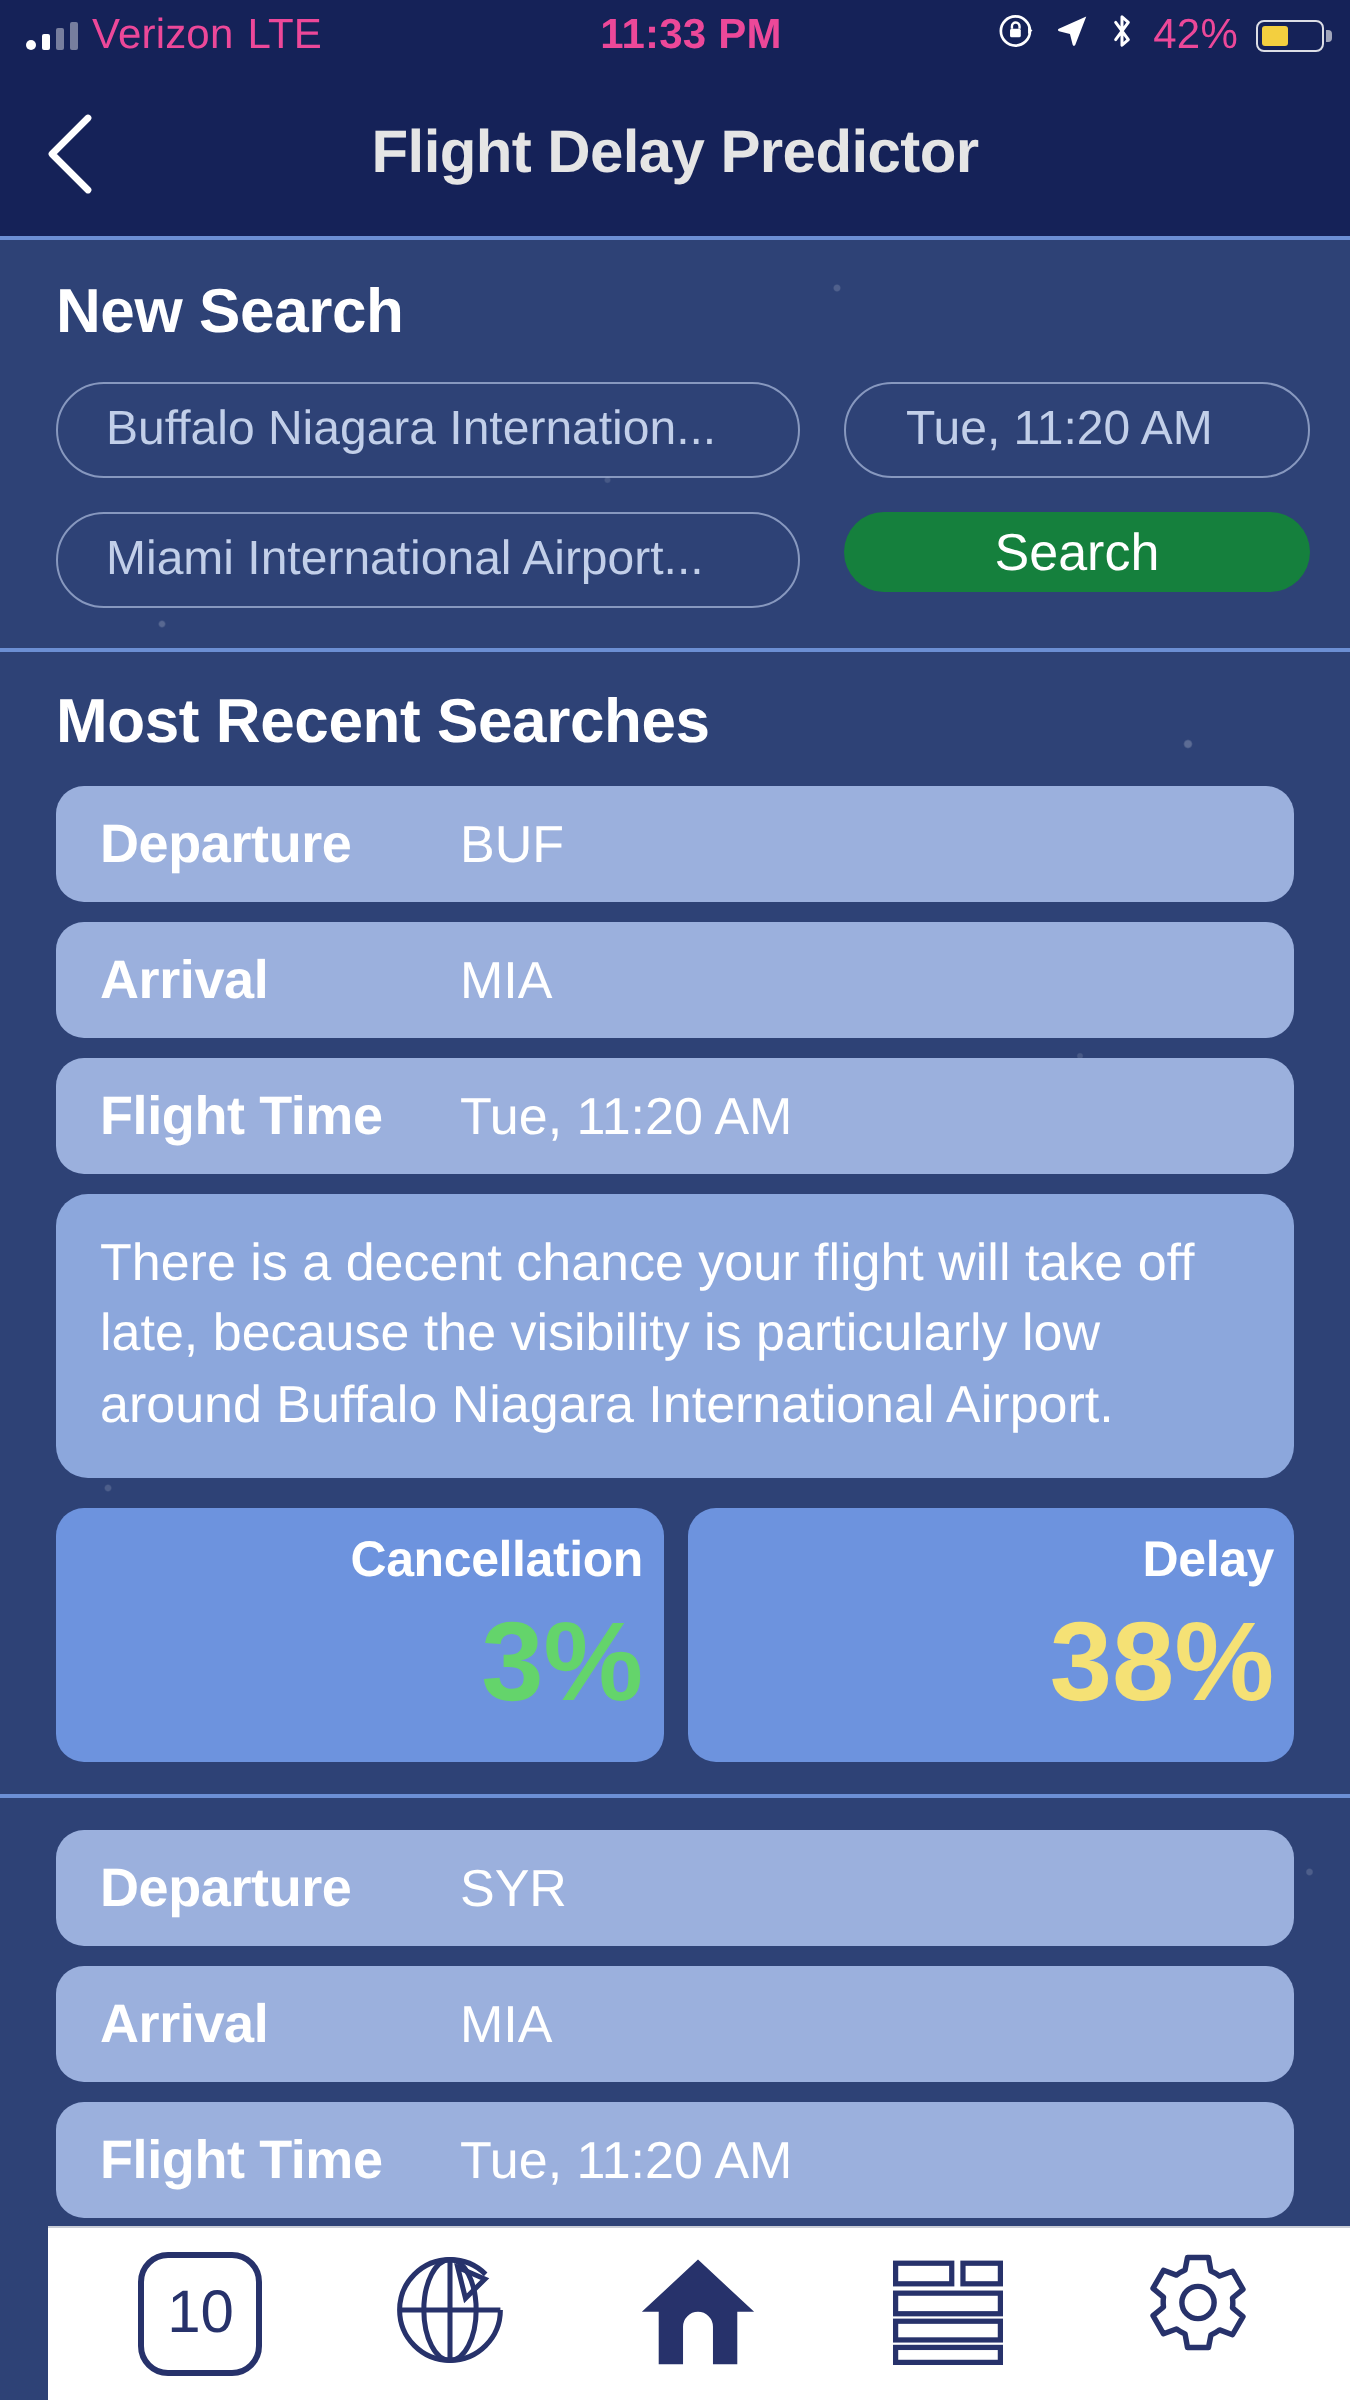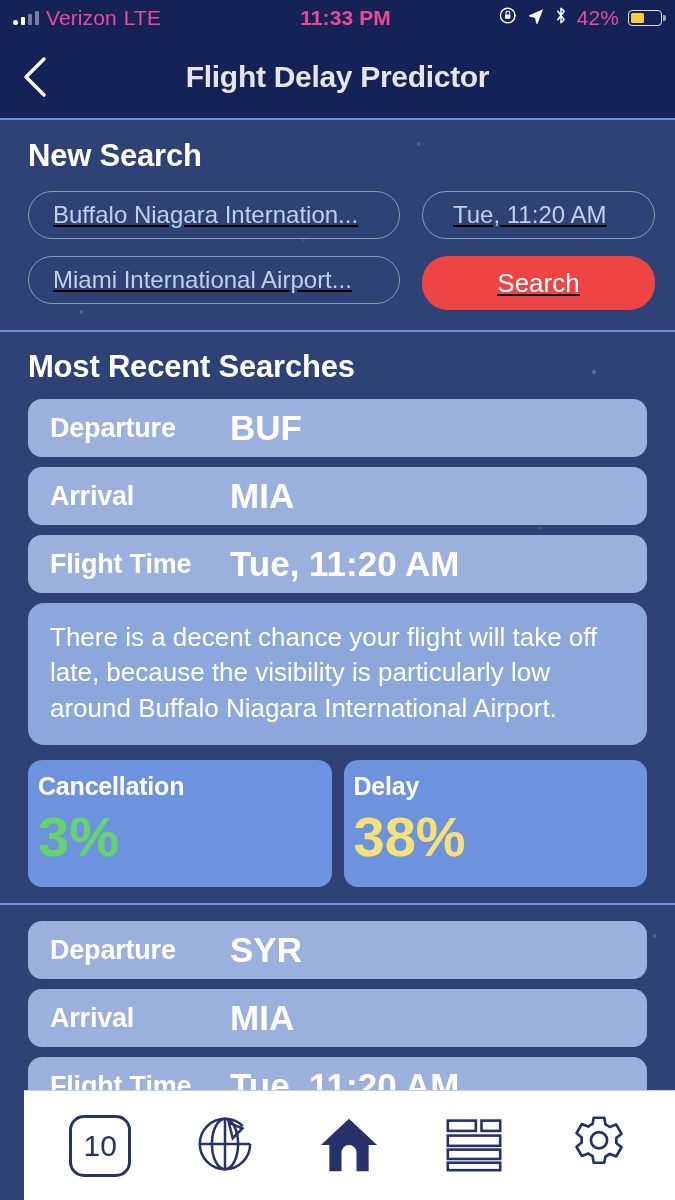--- a/index.html
+++ b/index.html
@@ -101,43 +101,43 @@
   
   .section { position:relative; padding:0 28px; }
   .sec-divider { height:2px; background:#6c8fd4; width:100%; }
 
   .sec-title {
     color:#ffffff; font-size:31px; font-weight:700;
     letter-spacing:-.2px;
   }
 
   .newsearch { padding-top:18px; padding-bottom:20px; }
-  .ns-row { display:flex; gap:22px; margin-top:17px;text-decoration:underline; }
+  .ns-row { display:flex; gap:22px; margin-top:17px; }
 
   .pill-input {
     flex:1 1 auto;
     height:48px;
     border:1.6px solid rgba(190,205,235,.62);
     border-radius:26px;
     display:flex; align-items:center;
     padding:0 24px;
     color:#c2cfe9;
     font-size:24px;
     overflow:hidden; white-space:nowrap;
     cursor:text;
     background:transparent;
   }
   .pill-input.wide { width:372px; flex:0 0 372px; }
   .pill-input.date { width:233px; flex:0 0 233px; justify-content:flex-start; padding-left:30px; }
 
   .search-btn {
     width:233px; flex:0 0 233px;
-    height:54px;
+    height:40px;
     border-radius:26px;
-    background:#ef4444;
+    background:#15803d;
     color:#ffffff;
     font-size:26px;
     display:flex; align-items:center; justify-content:center;
     cursor:pointer; border:none;
     font-family:"Liberation Sans", sans-serif;
   }
 
   
   .recent { padding-top:17px; padding-bottom:8px; }
   .recent .sec-title { margin-bottom:14px; }
@@ -148,60 +148,60 @@
     border-radius:14px;
     display:flex; align-items:center;
     padding:0 22px;
     margin-bottom:10px;
   }
   .rec-label {
     color:#ffffff; font-weight:700; font-size:27px;
     width:180px; flex:0 0 180px;
     letter-spacing:-.2px;
   }
-  .rec-value { color:#ffffff; font-size:35px; font-weight:700; }
+  .rec-value { color:#ffffff; font-size:26px; font-weight:400; }
 
   .rec-note {
     background:#8ca7dc;
     border-radius:16px;
     padding:17px 22px 19px;
     color:#ffffff;
     font-size:26px;
     line-height:1.36;
     margin-bottom:15px;
   }
 
   .stat-row { display:flex; gap:12px; padding-bottom:8px; }
   .stat-card {
     flex:1;
     background:#6d93de;
     border-radius:14px;
     padding:12px 10px 18px;
-    text-align:left;
+    text-align:right;
   }
   .stat-title {
     color:#ffffff; font-weight:700; font-size:25px;
     letter-spacing:-.2px;
   }
   .stat-value {
     font-size:56px; font-weight:700; line-height:1.15;
     margin-top:4px;
   }
   .stat-value.green  { color:#64d46b; }
   .stat-value.yellow { color:#f5e175; }
 
   .recent-second { padding-top:16px; }
 
   
   .scroll-clip { position:relative; overflow:hidden; }
 
   
   .toolbar {
     position:absolute; left:0; right:0; bottom:0;
-    height:110px;
+    height:87px;
     background:#ffffff;
     border-top:1px solid #c9cdd6;
     display:flex; align-items:center; justify-content:space-around;
     padding:0 14px;
     margin-left:24px;
   }
   .tb-item {
     width:88px; height:70px;
     display:flex; align-items:center; justify-content:center;
     cursor:pointer;

